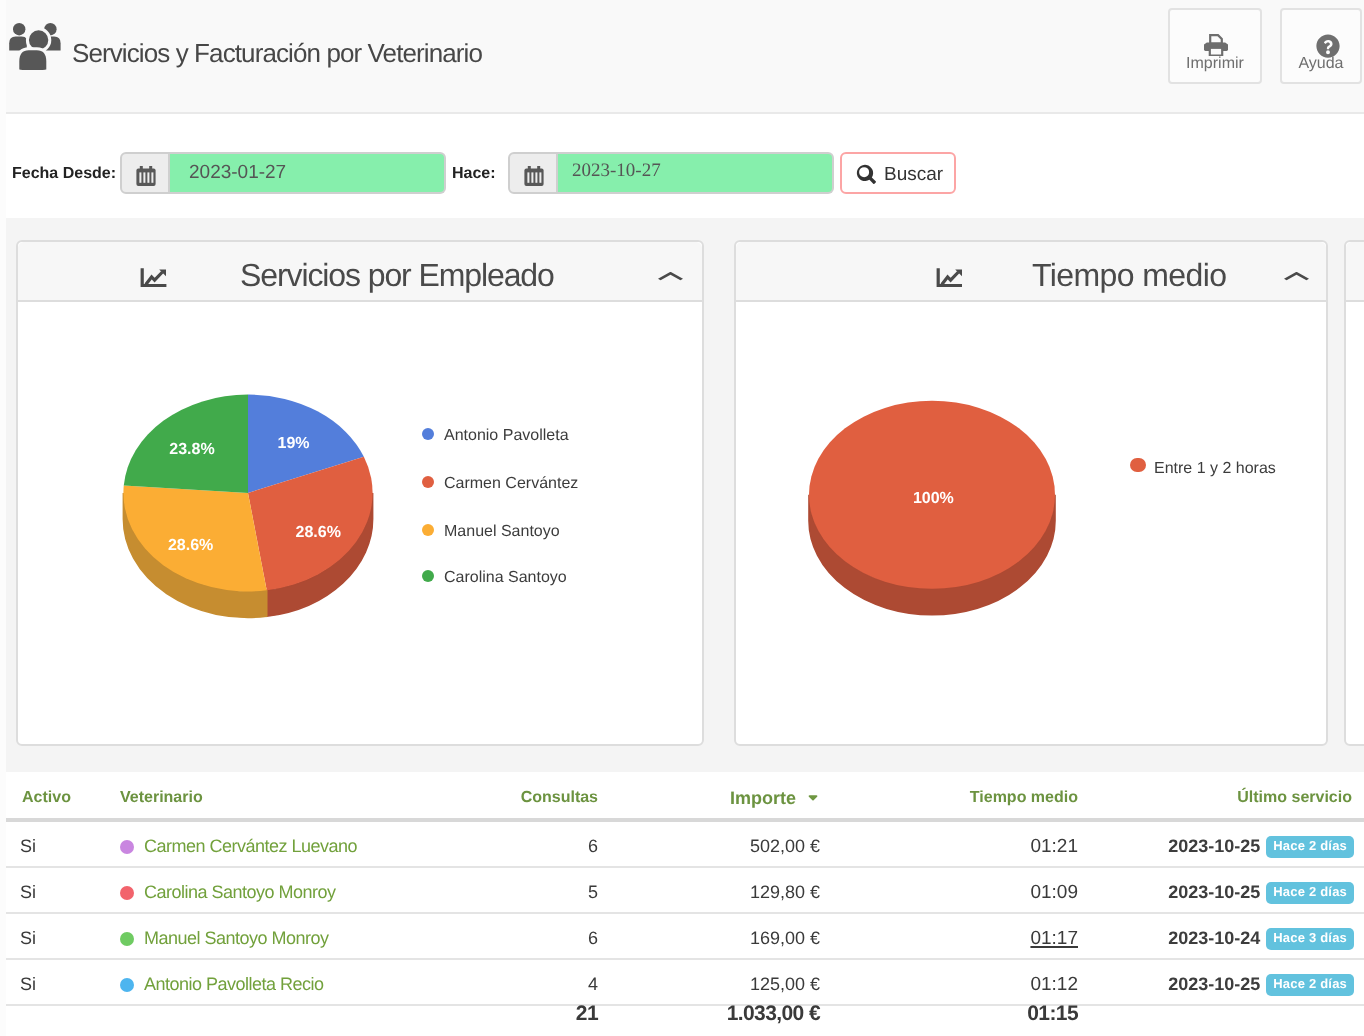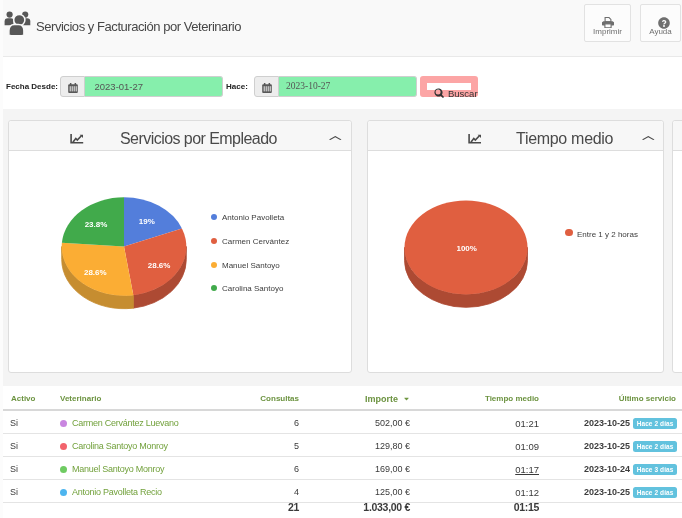--- a/index.html
+++ b/index.html
@@ -18,21 +18,21 @@
   font-size:8px; color:#6f6f6f; }
 .hbtn .lbl { position:absolute; bottom:5px; left:0; right:0; }
 
 .flabel { position:absolute; font-size:8px; font-weight:bold; color:#222; }
 .addon { position:absolute; height:21px; background:#ededed;
   border:1px solid #cfcfcf; border-radius:3px 0 0 3px; }
 .finput { position:absolute; height:21px; background:#86efac;
   border:1px solid #cfcfcf; border-left:none; border-radius:0 3px 3px 0;
   font-size:9.5px; color:#555; line-height:19px; }
 #buscar { position:absolute; left:420px; top:75.5px; width:58px; height:21.5px;
-  background:#fff; border:7px solid #fca5a5; border-radius:3px; font-size:9.5px;
+  background:#fff; border:1px solid #fca5a5; border-radius:3px; font-size:9.5px;
   color:#333; }
 
 .panel { position:absolute; background:#fff; border:1px solid #ddd; border-radius:3px; }
 .phead { position:absolute; left:0; top:0; right:0; height:30px;
   background:#f7f7f7; border-bottom:1px solid #ddd; border-radius:3px 3px 0 0; }
 .ptitle { position:absolute; top:8.5px; font-size:16px; color:#4a4a4a; white-space:nowrap;margin-left:31px; }
 .chev { position:absolute; top:13px; }
 
 .leg { position:absolute; font-size:8px; color:#3c3c3c; white-space:nowrap; }
 .leg i { display:inline-block; width:6px; height:6px; border-radius:50%;

